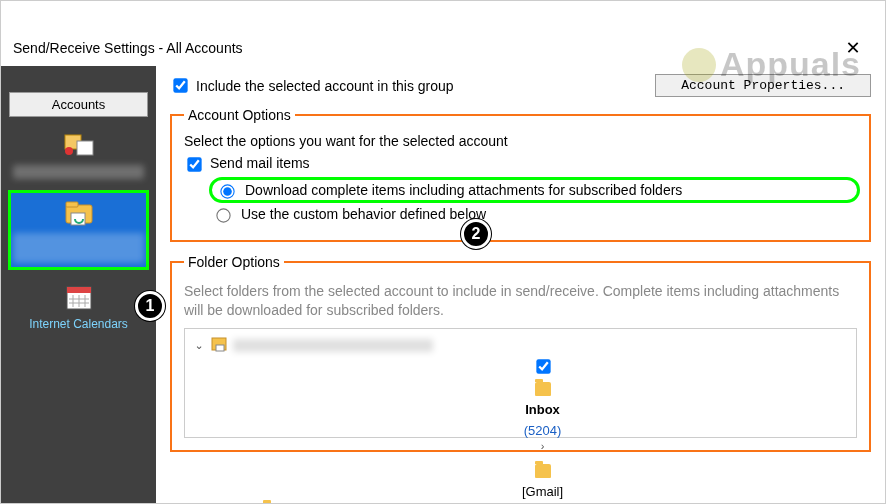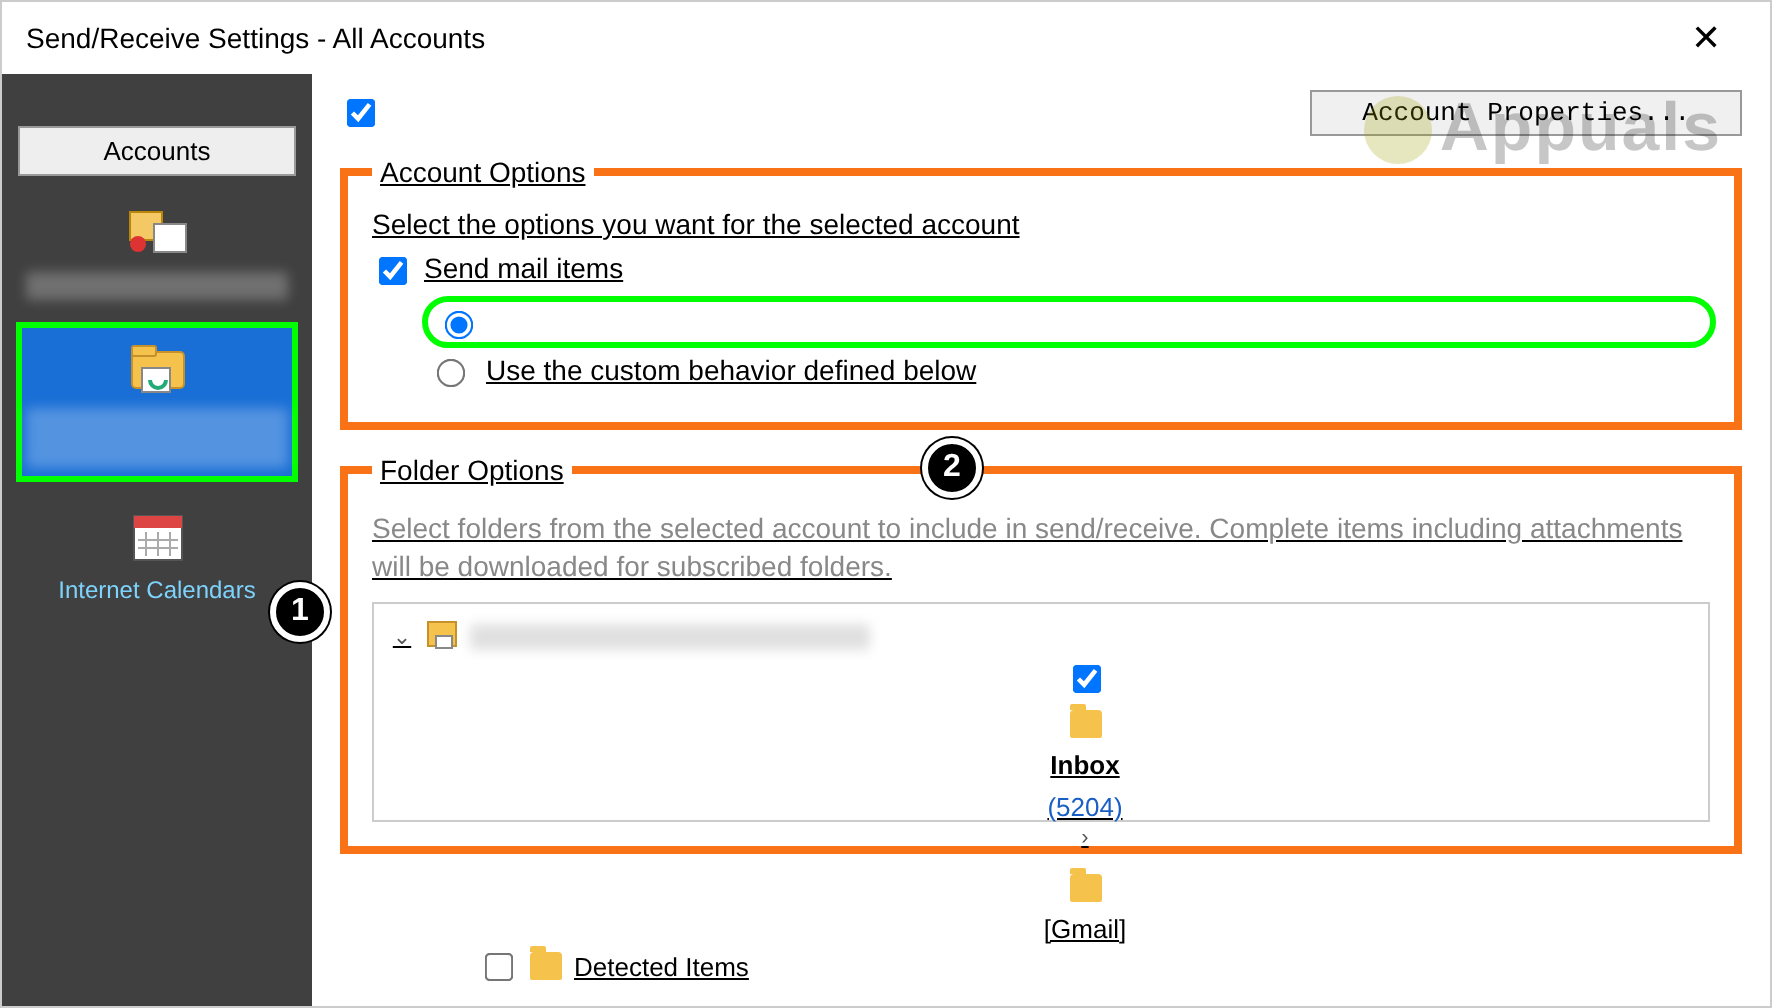--- a/index.html
+++ b/index.html
@@ -14,20 +14,21 @@
     overflow: hidden;
     border: 1px solid #ccc;
     position: relative;
   }
   .titlebar {
     height: 36px;
     display: flex;
     align-items: center;
     padding: 0 12px;
     font-size: 14px;
+    margin-top: 29px;
   }
   .titlebar .title { flex: 1; }
   .titlebar .close {
     font-size: 18px;
     font-weight: 300;
     cursor: pointer;
     width: 40px;
     text-align: center;
   }
   .content {
@@ -93,24 +94,23 @@
   .acct-props-btn {
     margin-left: auto;
     background: #f0f0f0;
     border: 1px solid #999;
     padding: 3px 25px;
     font-family: Liberation Mono, monospace;
     font-size: 13px;
     cursor: pointer;
   }
   fieldset {
-    border: 4px solid #f97316;
+    border: 2px solid #f97316;
     padding: 10px 12px 12px;
     margin: 0 0 12px 0;
-    text-decoration: underline;
   }
   fieldset legend { padding: 0 4px; }
   .option-row {
     display: flex;
     gap: 6px;
     margin: 6px 0;
   }
   .radio-block {
     margin-left: 28px;
     margin-top: 4px;
@@ -260,36 +260,38 @@
           </svg>
       </span>
       <span>Internet Calendars</span>
     </div>
   </div>
 
   <div class="main">
     <div class="row-top">
       <label>
         <input type="checkbox" checked="" style="">
+        <span>Include the selected account in this group</span>
       </label>
       <button class="acct-props-btn">Account Properties...</button>
     </div>
 
     <fieldset>
       <legend>Account Options</legend>
       <div>Select the options you want for the selected account</div>
 
       <div class="option-row">
         <input type="checkbox" checked="" style="">
         <span>Send mail items</span>
       </div>
 
       <div class="radio-block">
         <div class="radio-row hl-green">
           <input type="radio" name="recv" checked="" style="">
+          <span>Download complete items including attachments for subscribed folders</span>
         </div>
         <div class="radio-row">
           <input type="radio" name="recv" style="">
           <span>Use the custom behavior defined below</span>
         </div>
       </div>
     </fieldset>
 
     <fieldset>
       <legend>Folder Options</legend>

